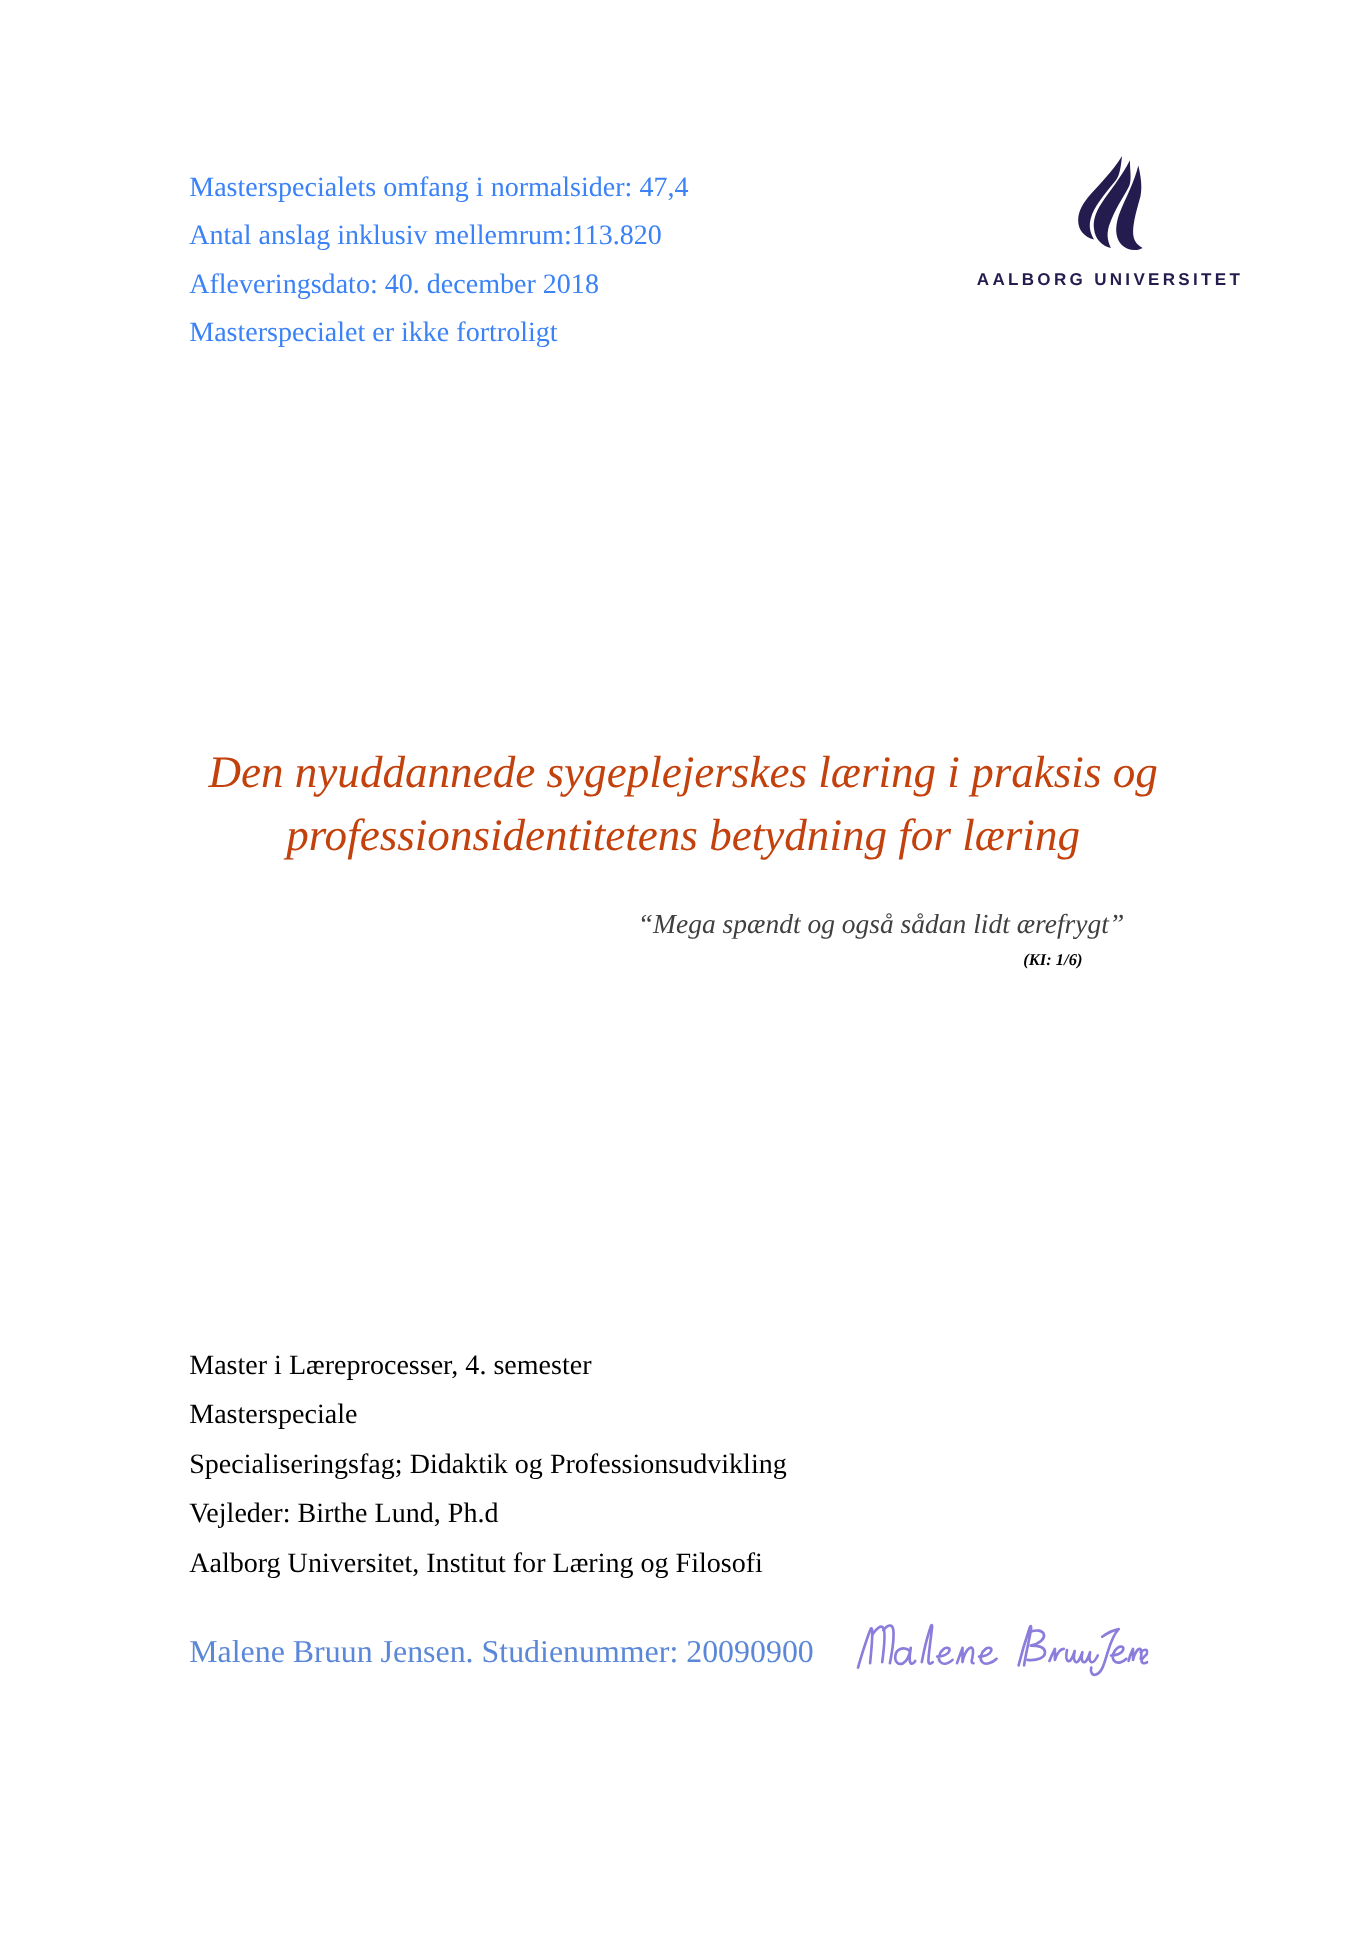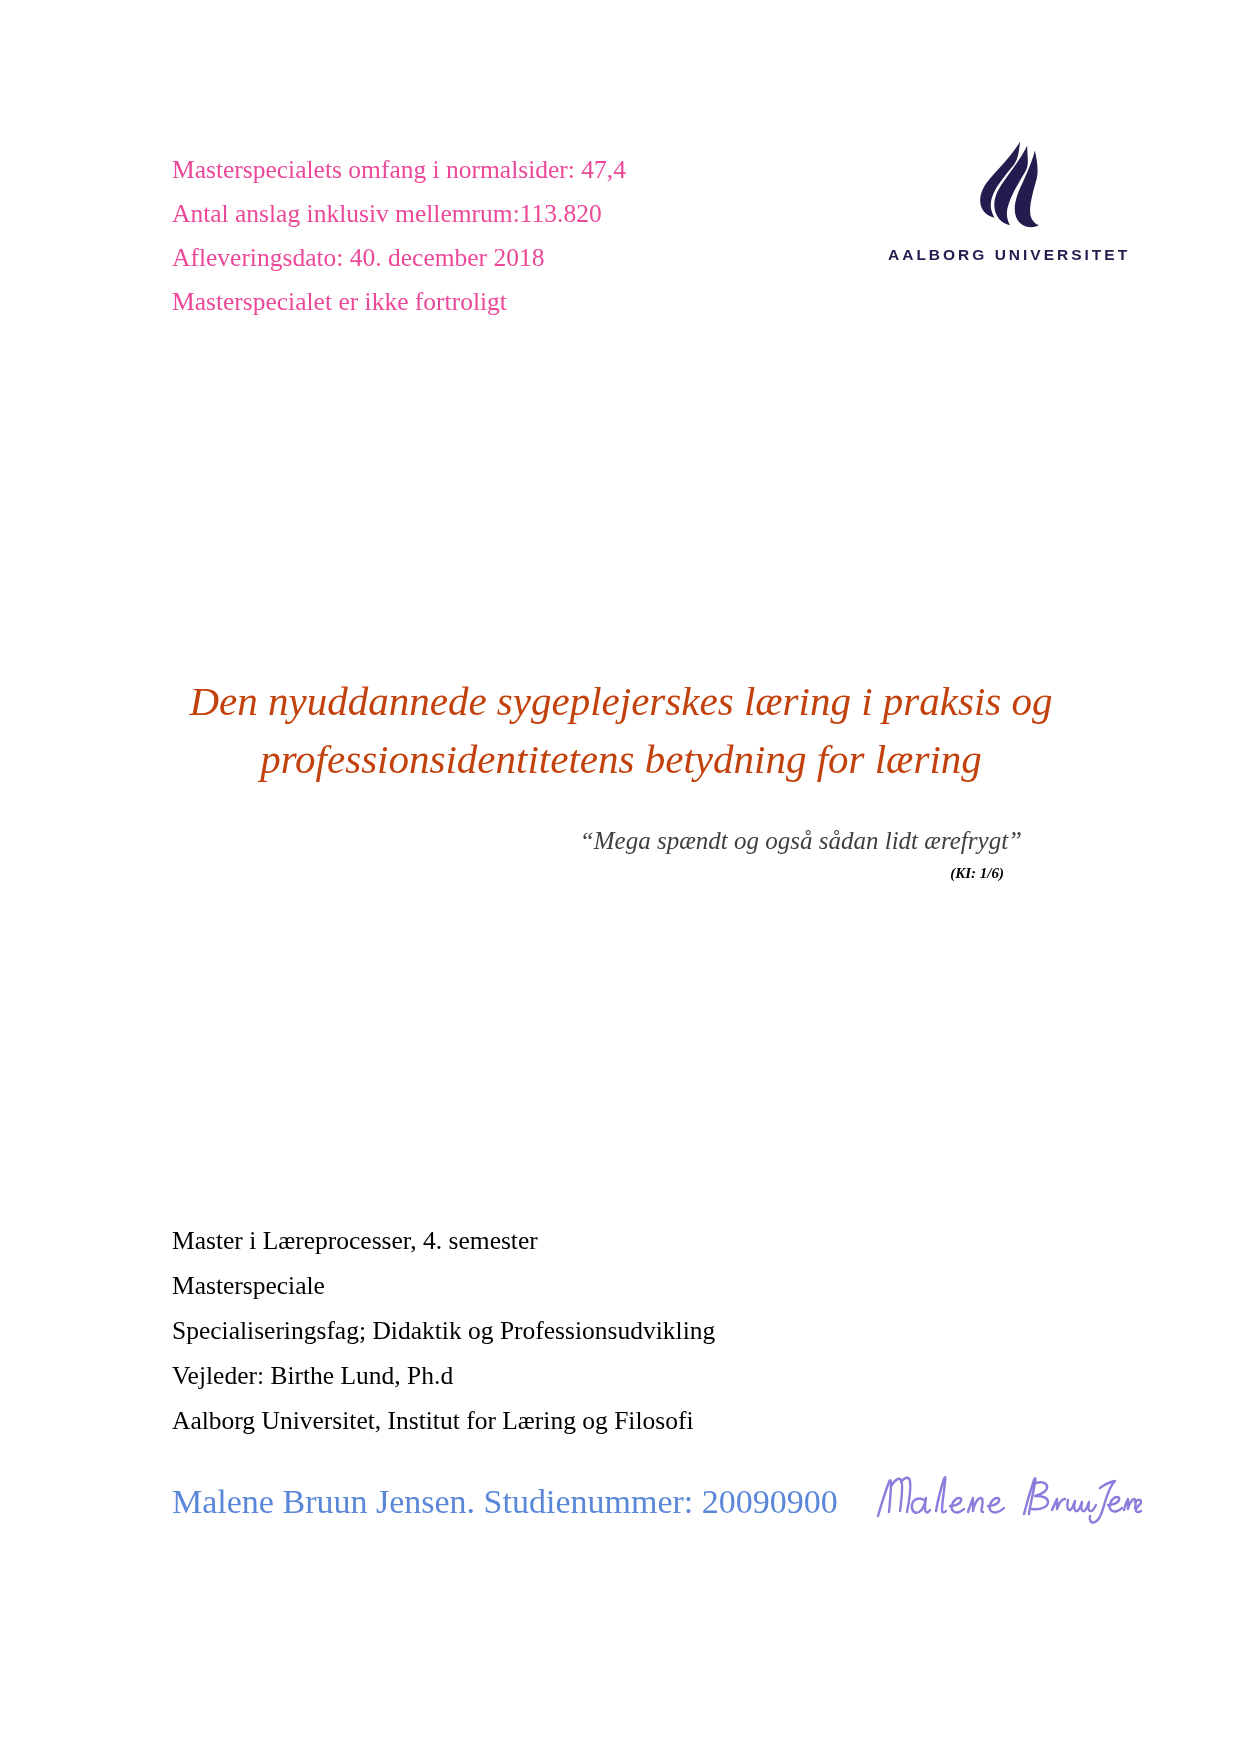--- a/index.html
+++ b/index.html
@@ -20,21 +20,21 @@
   }
 
   
   .meta-block {
     position: absolute;
     left: 172px;
     top: 148px;
     width: 620px;
   }
   .meta-line {
-    color: #ec4899;
+    color: #3b82f6;
     font-size: 25.5px;
     line-height: 44px;
     white-space: nowrap;
     font-family: "Liberation Serif", "DejaVu Serif", serif;
   }
 
   
   .logo-wrap {
     position: absolute;
     left: 888px;
@@ -89,21 +89,21 @@
     line-height: 34px;
     font-family: "Liberation Serif", "DejaVu Serif", serif;
   }
   .quote-source {
     color: #000000;
     font-style: italic;
     font-weight: bold;
     font-size: 15px;
     line-height: 26px;
     margin-top: 2px;
-    margin-right: 18px;
+    margin-right: 38px;
     font-family: "Liberation Serif", "DejaVu Serif", serif;
   }
 
   
   .info-block {
     position: absolute;
     left: 172px;
     top: 1218px;
     width: 780px;
   }
@@ -118,21 +118,21 @@
   
   .sign-row {
     position: absolute;
     left: 172px;
     top: 1464px;
     display: flex;
     align-items: center;
   }
   .sign-name {
     color: #5b87d8;
-    font-size: 34px;
+    font-size: 29px;
     line-height: 40px;
     white-space: nowrap;
     font-family: "Liberation Serif", "DejaVu Serif", serif;
   }
   .signature {
     margin-left: 34px;
     margin-bottom: 6px;
   }
   .signature svg { display: block; }
 </style>

